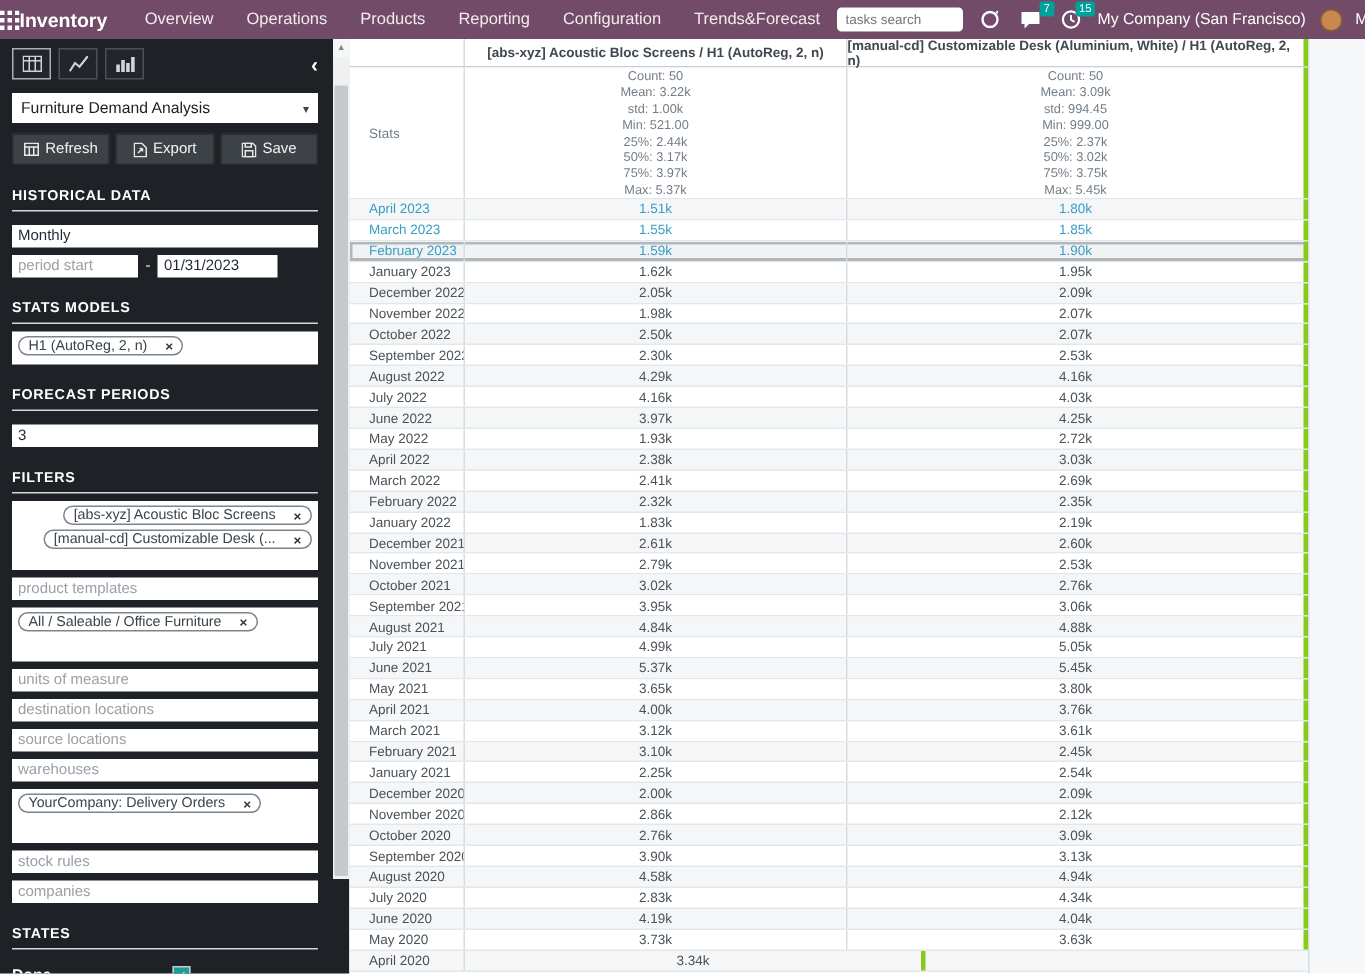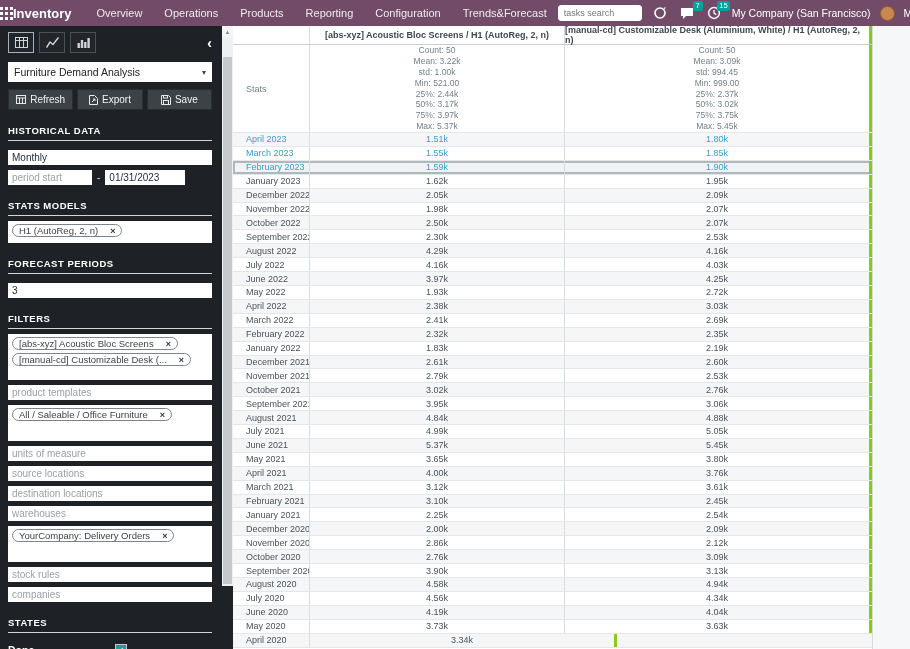--- a/index.html
+++ b/index.html
@@ -226,40 +226,40 @@
         <span>H1 (AutoReg, 2, n)</span>
         <span class="pill-x">×</span>
       </span>
     </div>
 
   <div class="heading">FORECAST PERIODS</div>
   <input class="s-input first-after-heading" value="3" style="">
 
   <div class="heading">FILTERS</div>
   <div>
-      <div class="tagbox" style="height: 46px;">
+      <div class="tagbox" style="height: 46px; align-items: flex-end;">
         <span class="pill">
           <span>[abs-xyz] Acoustic Bloc Screens</span>
           <span class="pill-x">×</span>
         </span>
         <span class="pill">
           <span>[manual-cd] Customizable Desk (...</span>
           <span class="pill-x">×</span>
         </span>
       </div>
       <input class="s-input" placeholder="product templates" style="">
       <div class="tagbox" style="height: 36px;">
         <span class="pill">
           <span>All / Saleable / Office Furniture</span>
           <span class="pill-x">×</span>
         </span>
       </div>
       <input class="s-input" placeholder="units of measure" style="">
+      <input class="s-input" placeholder="destination locations" style="">
       <input class="s-input" placeholder="source locations" style="">
-      <input class="s-input" placeholder="destination locations" style="">
       <input class="s-input" placeholder="warehouses" style="">
       <div class="tagbox" style="height: 36px;">
         <span class="pill">
           <span>YourCompany: Delivery Orders</span>
           <span class="pill-x">×</span>
         </span>
       </div>
       <input class="s-input" placeholder="stock rules" style="">
       <input class="s-input" placeholder="companies" style="">
     </div>
@@ -472,21 +472,21 @@
         <div class="c-val">3.90k</div>
         <div class="c-val2">3.13k</div>
       </div>
       <div class="t-row d-row odd">
         <div class="c-label">August 2020</div>
         <div class="c-val">4.58k</div>
         <div class="c-val2">4.94k</div>
       </div>
       <div class="t-row d-row">
         <div class="c-label">July 2020</div>
-        <div class="c-val">4.56k</div>
+        <div class="c-val">2.83k</div>
         <div class="c-val2">4.34k</div>
       </div>
       <div class="t-row d-row odd">
         <div class="c-label">June 2020</div>
         <div class="c-val">4.19k</div>
         <div class="c-val2">4.04k</div>
       </div>
       <div class="t-row d-row">
         <div class="c-label">May 2020</div>
         <div class="c-val">3.73k</div>

